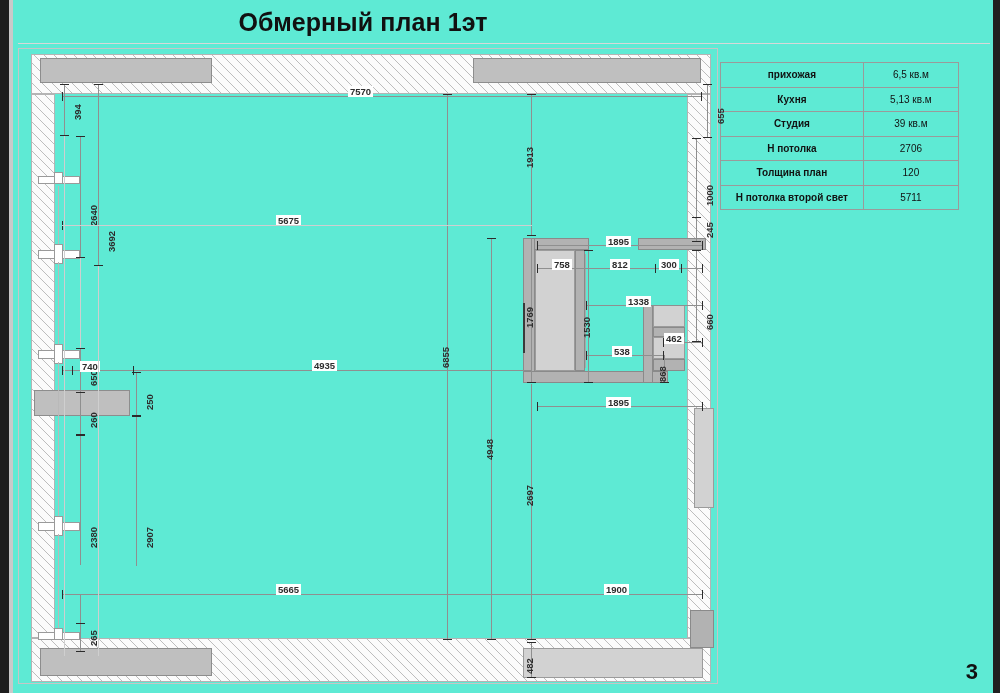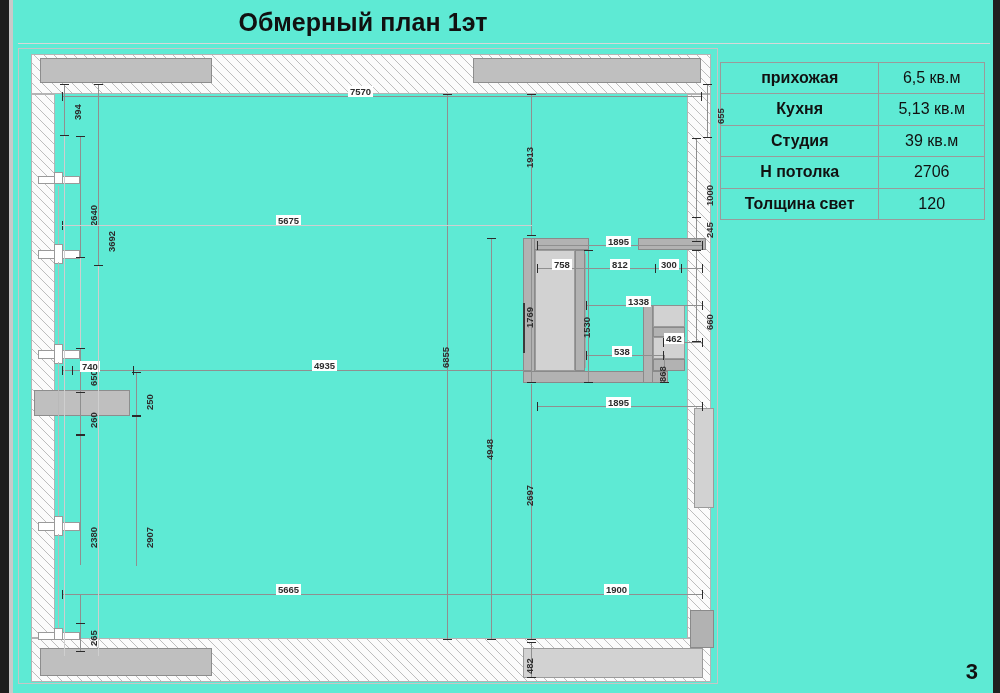--- a/index.html
+++ b/index.html
@@ -29,23 +29,23 @@
   }
   .hdr-rule{position:absolute;left:5px;top:43px;width:972px;height:1px;background:#d8d8d8;}
 
   .page-num{
     position:absolute;right:15px;bottom:8px;
     font-size:22px;font-weight:bold;color:#111;
   }
 
   
   .spec-table{
-    position:absolute;left:707px;top:62px;width:265px;
+    position:absolute;left:707px;top:62px;width:239px;
     border-collapse:collapse;
-    font-size:16px;color:#111;
+    font-size:10px;color:#111;
   }
   .spec-table td{
     border:1px solid #9a9a9a;
     padding:6px 4px;
     text-align:center;
     line-height:1.15;
   }
   .spec-table td.k{font-weight:bold;width:60%;}
   .spec-table td.v{width:40%;font-weight:normal;margin-top:16px;}
 
@@ -115,22 +115,26 @@
         </tr>
         <tr>
           <td class="k">Студия</td>
           <td class="v">39 кв.м</td>
         </tr>
         <tr>
           <td class="k">Н потолка</td>
           <td class="v">2706</td>
         </tr>
         <tr>
-          <td class="k">Толщина свет</td>
+          <td class="k">Толщина план</td>
           <td class="v">120</td>
+        </tr>
+        <tr>
+          <td class="k">Н потолка второй свет</td>
+          <td class="v">5711</td>
         </tr>
       </tbody>
     </table>
 
     <div class="plan">
       <div class="plan-border"></div>
 
       <div class="blk hatch wall-outline" style="left:13px;top:6px;width:680px;height:40px;"></div>
 
       <div class="blk hatch wall-outline" style="left:13px;top:590px;width:680px;height:44px;"></div>

